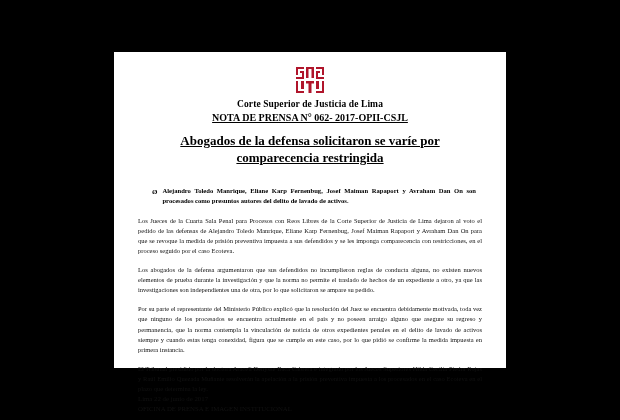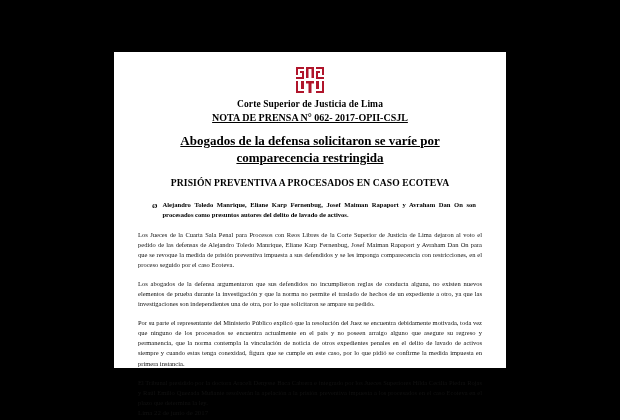--- a/index.html
+++ b/index.html
@@ -160,21 +160,20 @@
           <rect x="42" y="30" width="6" height="16"></rect>
         </g>
       </svg>
     </div>
 
     <div class="org-title">Corte Superior de Justicia de Lima</div>
     <div class="doc-title">NOTA DE PRENSA N° 062- 2017-OPII-CSJL</div>
     <div class="subtitle">Abogados de la defensa solicitaron se varíe por comparecencia restringida</div>
 
     <div class="headline">
-      <div>PRISIÓN PREVENTIVA A PROCESADOS EN CASO ECOTEVA</div>
     </div>
 
     <div class="bullet-block">
       <span class="bullet-mark">Ø</span>
       <span class="bullet-text">Alejandro Toledo Manrique, Eliane Karp Fernenbug, Josef Maiman Rapaport y Avraham Dan On son procesados como presuntos autores del delito de lavado de activos.</span>
     </div>
 
     <div class="body-copy">
       <p class="para">Los Jueces de la Cuarta Sala Penal para Procesos con Reos Libres de la Corte Superior de Justicia de Lima dejaron al voto el pedido de las defensas de Alejandro Toledo Manrique, Eliane Karp Fernenbug, Josef Maiman Rapaport y Avraham Dan On para que se revoque la medida de prisión preventiva impuesta a sus defendidos y se les imponga comparecencia con restricciones, en el proceso seguido por el caso Ecoteva.</p>
       <p class="para">Los abogados de la defensa argumentaron que sus defendidos no incumplieron reglas de conducta alguna, no existen nuevos elementos de prueba durante la investigación y que la norma no permite el traslado de hechos de un expediente a otro, ya que las investigaciones son independientes una de otra, por lo que solicitaron se ampare su pedido.</p>

